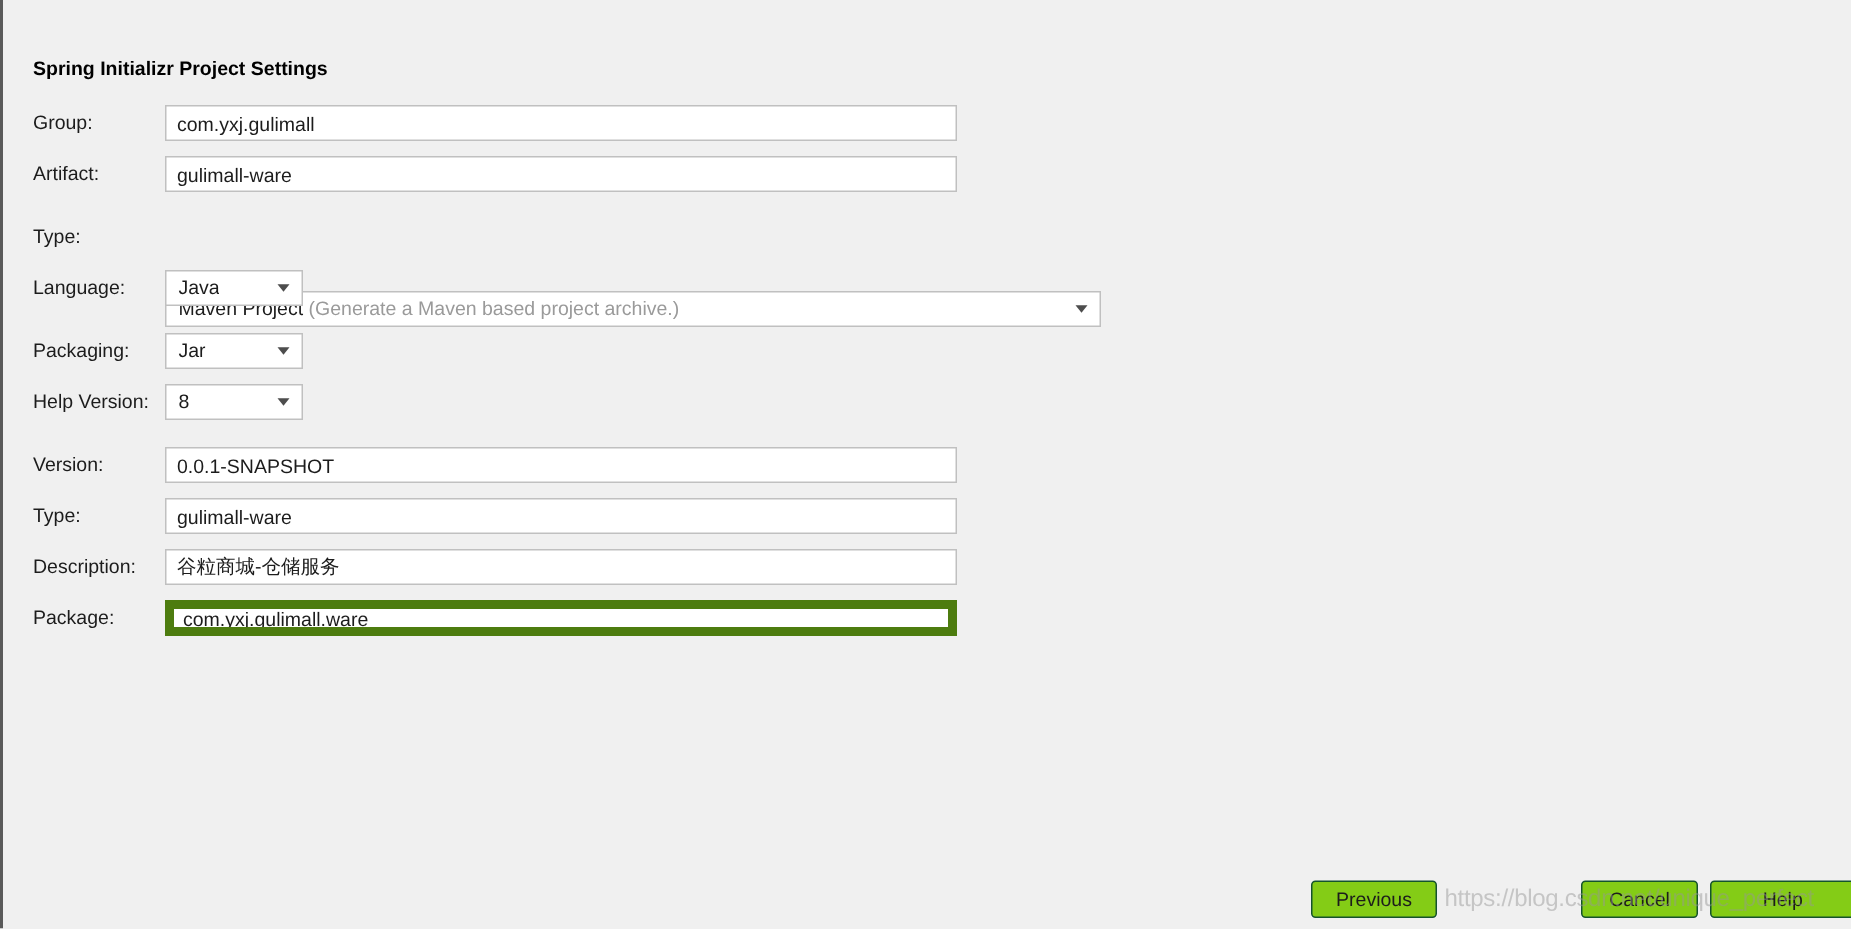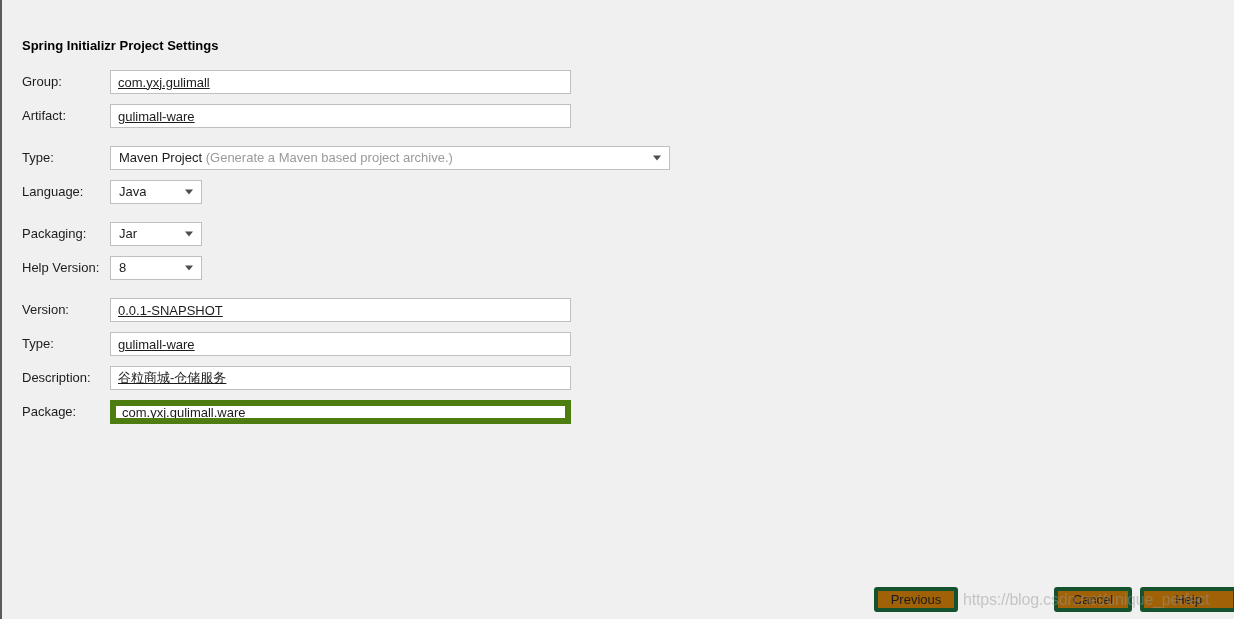--- a/index.html
+++ b/index.html
@@ -131,39 +131,39 @@
     box-sizing: border-box;
     background: #ffffff;
     border: 1px solid #c0c0c0;
     font-family: "Liberation Sans", "DejaVu Sans", sans-serif;
     font-size: 13px;
     color: #1c1c1c;
     padding: 0 0 0 7px;
     line-height: 22px;
     outline: none;
   }
-  .tf.wide { width: 461px; text-decoration: underline; }
+  .tf.wide { width: 528px; }
   .tf.focused {
     border: 6px solid #4d7c0f;
     padding-left: 6px;
     line-height: 20px;
   }
 
   
   .combo {
     position: absolute;
     left: 110px;
     top: 0;
     height: 24px;
     box-sizing: border-box;
     background: #ffffff;
     border: 1px solid #c0c0c0;
     cursor: pointer;
   }
-  .combo.wide { width: 560px; }
+  .combo.wide { width: 624px; margin-top: 48px; }
   .combo.narrow { width: 92px; }
   .combo .combo-text {
     position: absolute;
     left: 8px;
     top: 0;
     height: 22px;
     line-height: 22px;
     font-size: 13px;
     color: #1c1c1c;
     white-space: nowrap;
@@ -183,23 +183,23 @@
     border-right: 4.5px solid transparent;
     border-top: 5px solid #4d4d4d;
   }
 
   
   .btn {
     position: absolute;
     top: 587px;
     height: 25px;
     box-sizing: border-box;
-    border: 4px solid #14532d;
+    border: 1px solid #14532d;
     border-radius: 3px;
-    background: #a16207;
+    background: #84cc16;
     font-family: "Liberation Sans", "DejaVu Sans", sans-serif;
     font-size: 13px;
     color: #1c1c1c;
     cursor: pointer;
     display: flex;
     align-items: center;
     justify-content: center;
     padding: 0;
   }
   .btn.primary {

